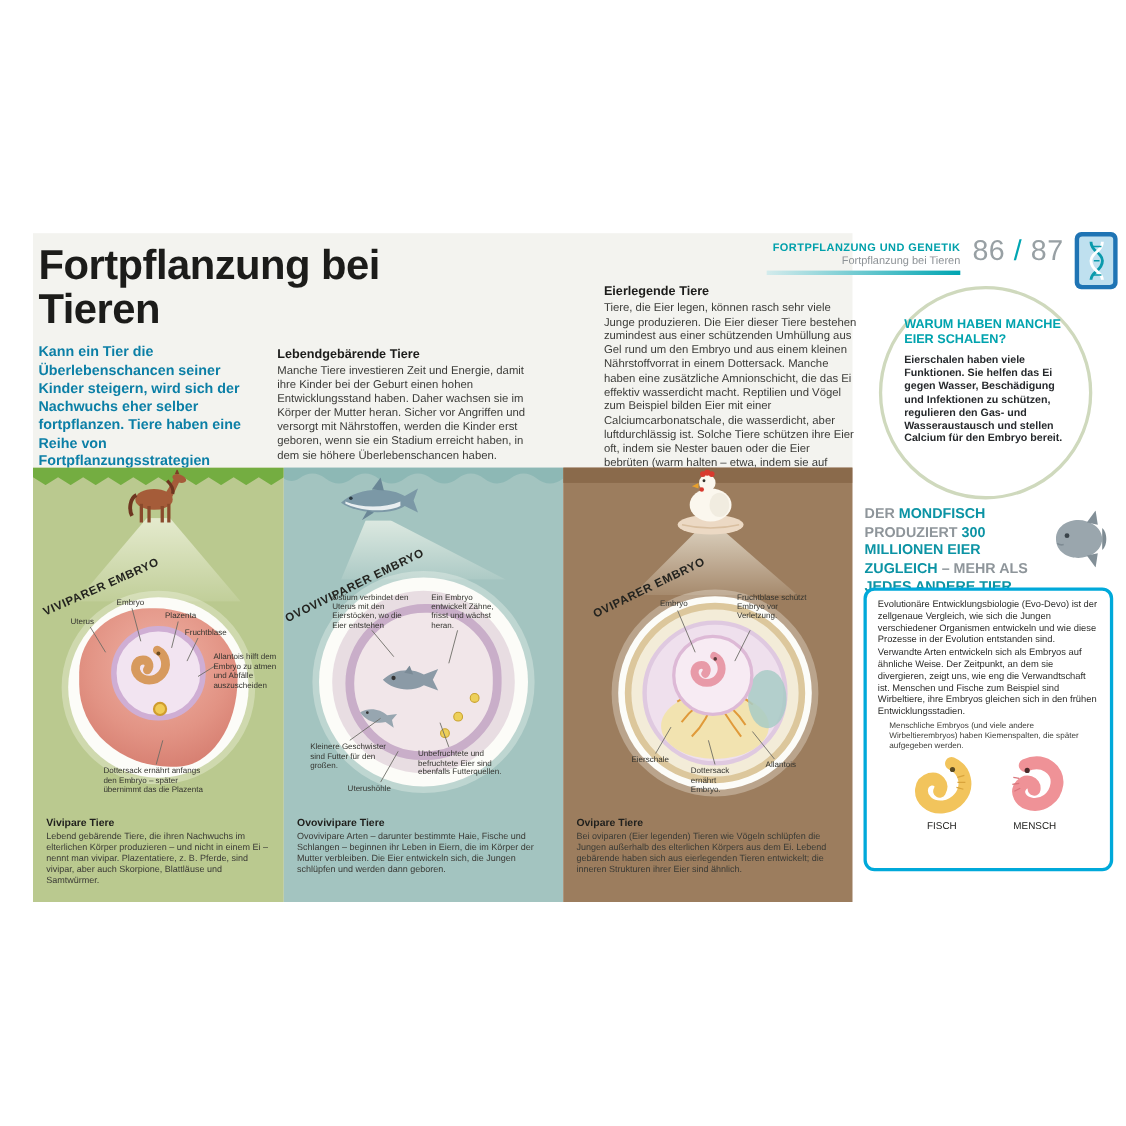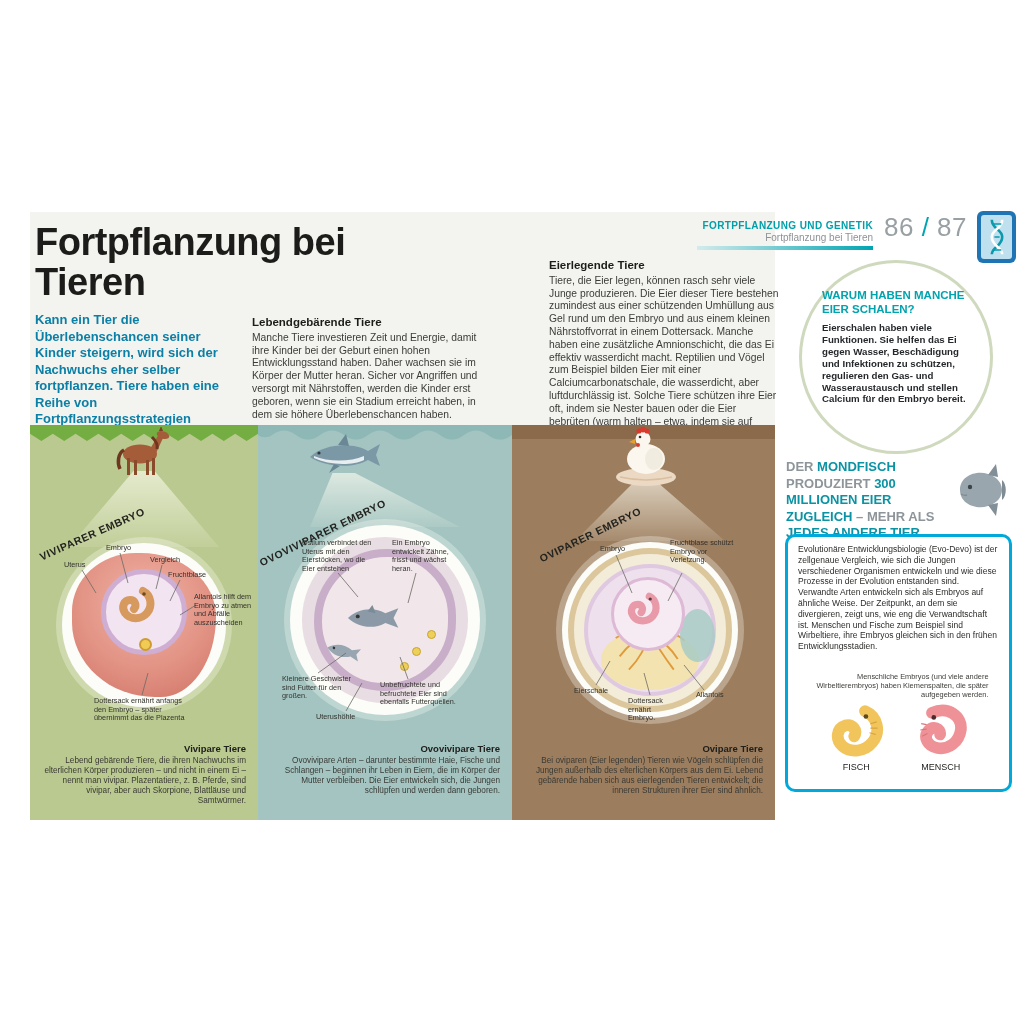--- a/index.html
+++ b/index.html
@@ -31,21 +31,21 @@
   .panel3{left:512px;width:263px;background:#9c7d5e}
   .grass{position:absolute;top:0;left:0;right:0;height:16px;background:#74ad41;z-index:3;
     clip-path:polygon(0 0,100% 0,100% 55%,95% 100%,90% 55%,85% 100%,80% 55%,75% 100%,70% 55%,65% 100%,60% 55%,55% 100%,50% 55%,45% 100%,40% 55%,35% 100%,30% 55%,25% 100%,20% 55%,15% 100%,10% 55%,5% 100%,0 55%)}
   .wave{position:absolute;top:0;left:0;right:0;height:22px;z-index:3}
   .soil{position:absolute;top:0;left:0;right:0;height:14px;background:#8a6a4b;z-index:3}
   .beam{position:absolute;z-index:1;background:linear-gradient(rgba(255,255,244,.62),rgba(255,255,244,.10))}
   .disc{position:absolute;border-radius:50%;background:#fcfcf8;z-index:2;box-shadow:0 0 0 6px rgba(255,255,250,.30)}
   .rotlab{position:absolute;z-index:6;font-size:10.5px;font-weight:bold;color:#23231f;letter-spacing:.6px;white-space:nowrap;transform-origin:left center}
   .lab{position:absolute;z-index:6;font-size:7.3px;line-height:8.7px;color:#33332e}
   .lines{position:absolute;inset:0;z-index:5;pointer-events:none}
-  .cap{position:absolute;left:12px;right:12px;top:318px;text-align:right;z-index:4}
+  .cap{position:absolute;left:12px;right:12px;top:318px;text-align:left;z-index:4}
   .cap b{font-size:9.5px;color:#20201d;display:block;margin-bottom:2px}
   .cap span{font-size:8.2px;line-height:10px;color:#3a3a35;display:block}
   .animal{position:absolute;z-index:4}
 
   
   .blob1{position:absolute;inset:10px;border-radius:46% 54% 40% 60%/42% 46% 58% 54%;background:radial-gradient(circle at 50% 35%,#f0b3a6 0%,#e29384 55%,#cf7265 100%)}
   .amnion1{position:absolute;left:24%;top:16%;width:52%;height:52%;border-radius:50%;background:#f2e4f1;border:5px solid #cfaed4}
   .yolk1{position:absolute;left:47%;top:58%;width:13px;height:13px;border-radius:50%;background:#f0cc56;border:2px solid #cf9c2e}
   .inner2{position:absolute;inset:12px;border-radius:50%;background:#e8dde2}
   .ribbon2{position:absolute;inset:24px;border-radius:52% 48% 50% 50%;border:8px solid #c9aec9;background:#f1e6e9}
@@ -60,21 +60,21 @@
   .bubble{position:absolute;left:799px;top:260px;width:194px;height:194px;border-radius:50%;background:#fff;border:3px solid #cfd9bd;text-align:left;padding:26px 20px 0;z-index:2}
   .bubble h4{font-size:11.5px;color:#00a3ae;line-height:13.5px;margin-bottom:6px}
   .bubble p{font-size:9.7px;line-height:11.9px;color:#26292c;font-weight:bold}
   .fact{position:absolute;left:786px;top:459px;width:168px;font-size:13px;line-height:16.5px;font-weight:bold}
   .fact .g{color:#8e959a}
   .fact .t{color:#0b93a4}
   .sunfish{position:absolute;left:946px;top:464px;width:66px;height:52px}
   .evo{position:absolute;left:785px;top:534px;width:227px;height:258px;border:3px solid #00a9da;border-radius:10px;background:#fff;overflow:hidden}
   .evo h4{font-size:12px;color:#13295c;padding:7px 10px 5px;border-bottom:2.5px solid #00a9da;letter-spacing:.3px}
   .evo .body{font-size:8.5px;line-height:10.8px;color:#2c2c2a;padding:7px 10px 3px}
-  .evo .note{font-size:7.4px;line-height:8.9px;color:#3c3c38;text-align:right;width:180px;margin:18px auto 3px}
+  .evo .note{font-size:7.4px;line-height:8.9px;color:#3c3c38;text-align:left;width:180px;margin:1px auto 3px}
   .embryos{display:flex;justify-content:space-around;padding:0 26px}
   .embryo-fig{text-align:center}
   .embryo-fig .lbl{font-size:9px;font-weight:normal;color:#1c1c1a;margin-top:1px}
 </style>
 </head>
 <body>
 
 <div class="topbg"></div>
 
 <div class="hdr-cat">FORTPFLANZUNG UND GENETIK</div>
@@ -132,21 +132,21 @@
       <path d="M90,128 L98,158"></path>
         <path d="M52,145 L66,168"></path>
         <path d="M132,140 L126,164"></path>
       <path d="M150,155 L140,176"></path>
         <path d="M166,180 L150,190"></path>
         <path d="M112,270 L118,248"></path>
     </g>
   </svg>
   <div class="lab" style="left:76px;top:119px;width:40px">Embryo</div>
   <div class="lab" style="left:34px;top:136px;width:36px">Uterus</div>
-  <div class="lab" style="left:120px;top:131px;width:44px">Vergleich</div>
+  <div class="lab" style="left:120px;top:131px;width:44px">Plazenta</div>
   <div class="lab" style="left:138px;top:146px;width:52px">Fruchtblase</div>
   <div class="lab" style="left:164px;top:168px;width:58px">Allantois hilft dem Embryo zu atmen und Abfälle auszuscheiden</div>
   <div class="lab" style="left:64px;top:272px;width:98px">Dottersack ernährt anfangs den Embryo – später übernimmt das die Plazenta</div>
   <div class="cap">
     <b>Vivipare Tiere</b>
     <span>Lebend gebärende Tiere, die ihren Nachwuchs im elterlichen Körper produzieren – und nicht in einem Ei – nennt man vivipar. Plazentatiere, z. B. Pferde, sind vivipar, aber auch Skorpione, Blattläuse und Samtwürmer.</span>
   </div>
 </div>
 
 <div class="panel panel2">

